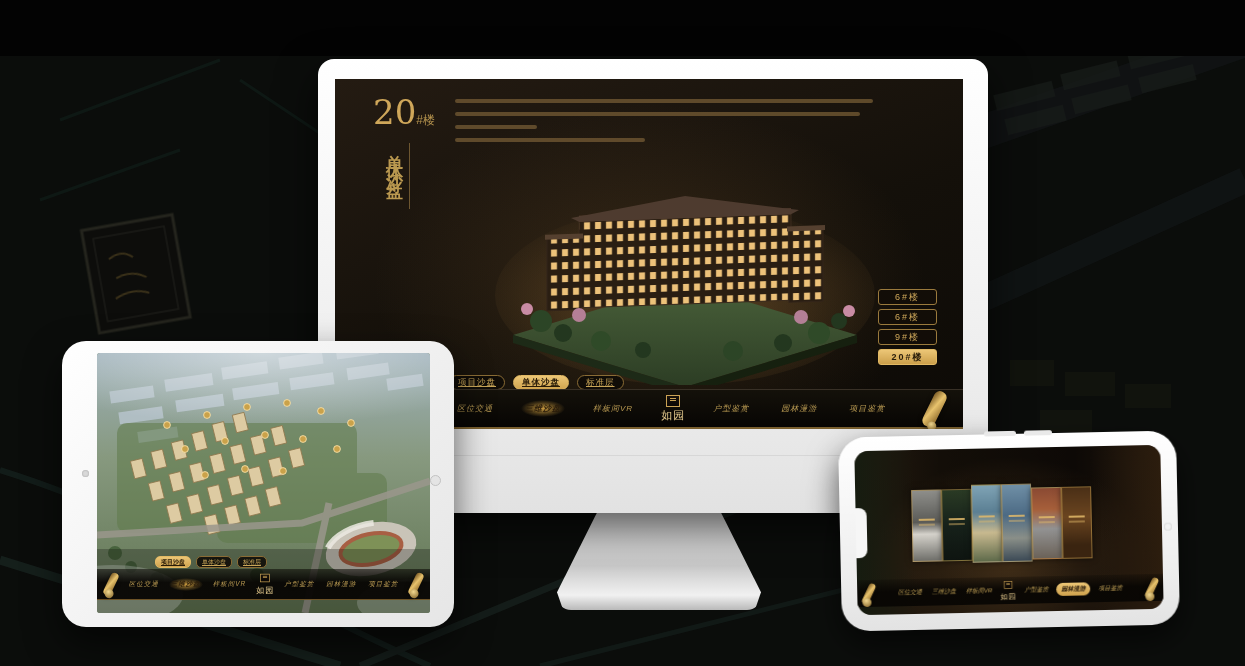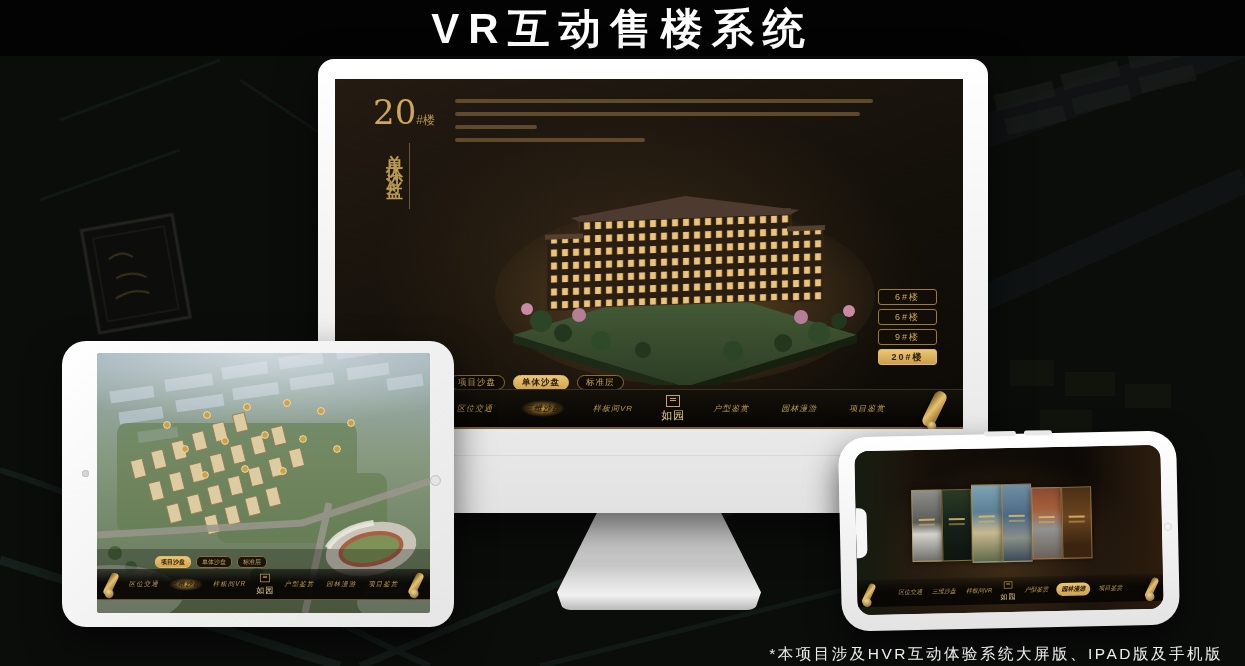--- a/index.html
+++ b/index.html
@@ -10,21 +10,21 @@
   .bg-svg{position:absolute;left:0;top:0;z-index:0;}
   .top-strip{position:absolute;left:0;top:0;width:100%;height:56px;background:#030303;z-index:1;}
   .page-title{position:absolute;left:0;right:0;top:1px;text-align:center;z-index:2;
               font-size:42px;font-weight:bold;color:#fff;letter-spacing:9px;}
   .footnote{position:absolute;right:22px;bottom:1px;z-index:6;color:#ededed;
             font-size:15.5px;letter-spacing:2.5px;}
 
   
   .pill{display:inline-flex;align-items:center;justify-content:center;
         border:1px solid #8a6c35;color:#c8a558;background:rgba(15,11,7,.88);
-        border-radius:8px;white-space:nowrap;}
+        border-radius:8px;white-space:nowrap;text-decoration:underline;}
   .pill.active{background:linear-gradient(#ecc676,#d0a44f);color:#2a1c08;border-color:#e2b964;font-weight:bold;}
   .nav-item{color:#b99a52;white-space:nowrap;letter-spacing:1px;position:relative;padding:3px 4px;font-style:italic;}
   .nav-item.active{background:radial-gradient(closest-side,rgba(206,158,64,.95),rgba(206,158,64,.25) 70%,transparent);
                    color:#2b1d0b;font-weight:bold;border-radius:50%;}
   .nav-logo{display:flex;flex-direction:column;align-items:center;gap:1px;}
   .seal-icon{width:12px;height:10px;border:1px solid #caa254;background:linear-gradient(#16100a,#0b0705);}
   .seal-icon::before{content:"";display:block;margin:2px auto 0;width:6px;height:1px;
                      background:#caa254;box-shadow:0 2px 0 #caa254;}
   .logo-text{font-family:"DejaVu Serif",serif;color:#e8cd90;letter-spacing:1px;}
   .scroll-icon{position:relative;width:11px;height:34px;border-radius:6px;
@@ -175,21 +175,20 @@
       <path d="M112,255 q14,-8 24,2 M116,275 q16,-6 30,4 M112,295 q18,-8 34,0" stroke="#4a3d1e" stroke-width="2" fill="none" opacity="0.8"></path>
     </g>
     <g stroke="#12201c" stroke-width="3" opacity="0.6" fill="none">
       <path d="M60,120 L220,60"></path>
         <path d="M40,200 L180,150"></path>
         <path d="M240,80 L330,140"></path>
     </g>
   </svg>
 
   <div class="top-strip"></div>
-  <div class="page-title">VR互动售楼系统</div>
 
   <div class="stand-neck"></div>
   <div class="monitor">
     <div class="monitor-chin-seam"></div>
     <div class="monitor-screen">
 
       <div class="m-heading">
         <span class="m-number">20</span><span class="m-number-suffix">#楼</span>
       </div>
       <div class="m-subtitle">单体沙盘</div>
@@ -425,14 +424,13 @@
           <span class="logo-text">如园</span>
         </span>
         <span class="nav-item">户型鉴赏</span>
         <span class="nav-item active">园林漫游</span>
         <span class="nav-item">项目鉴赏</span>
         <span class="scroll-icon scroll-right"></span>
       </div>
     </div>
   </div>
 
-  <div class="footnote">*本项目涉及HVR互动体验系统大屏版、IPAD版及手机版</div>
 </div>
 
 </body></html>

